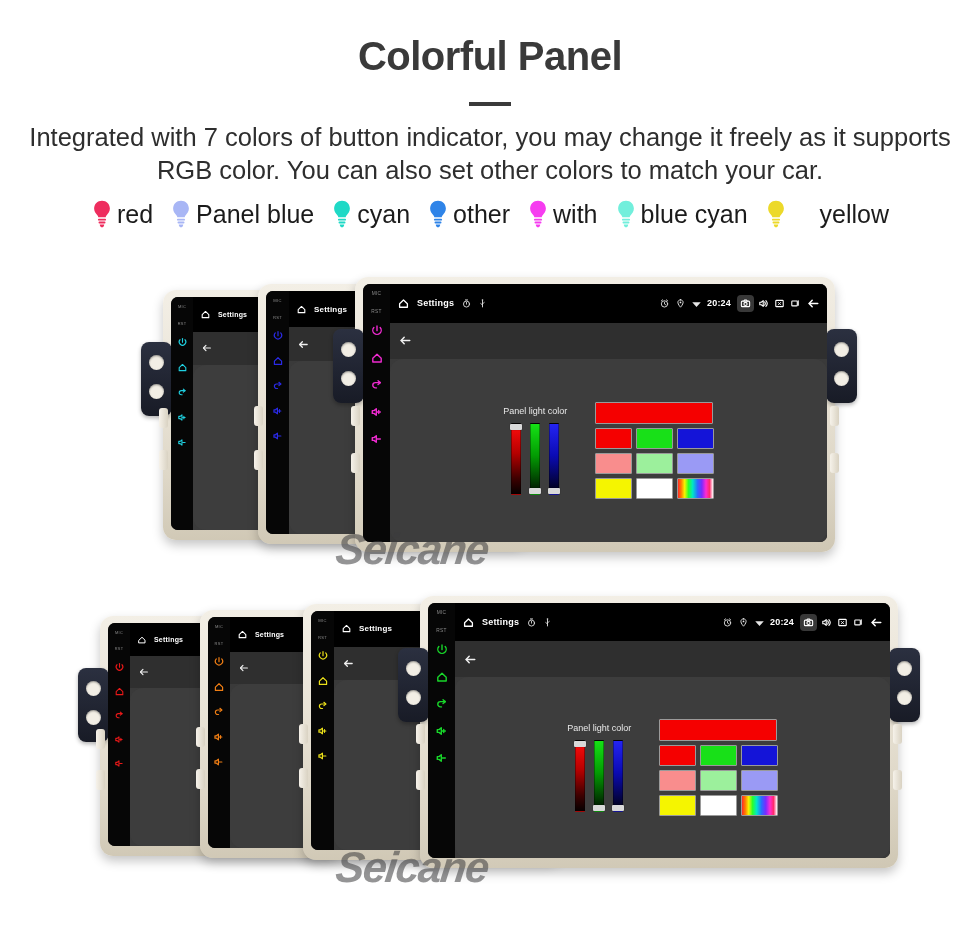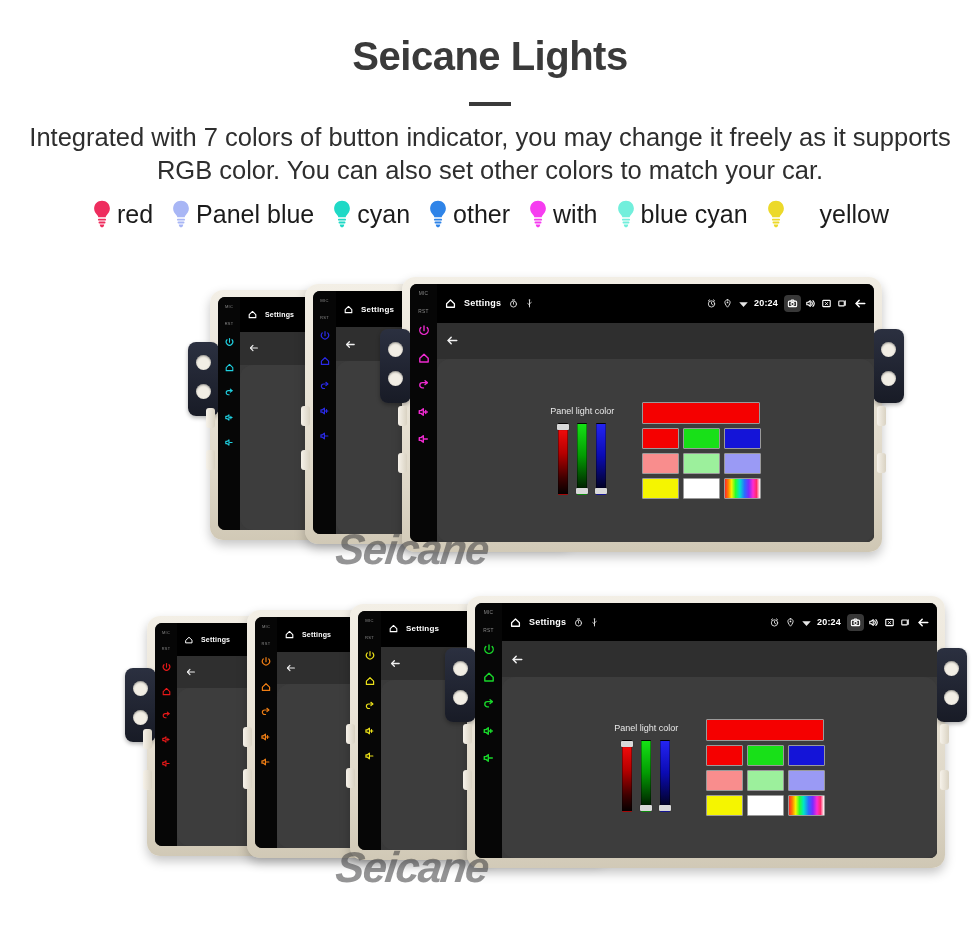--- a/index.html
+++ b/index.html
@@ -59,21 +59,20 @@
     font-size: 25px;
     color: #1b1b1b;
     white-space: nowrap;
     font-weight: 400;
   }
 
   
   .device-group {
     position: absolute;
     width: 881px;
-    margin-left: 47px;
   }
   #group-top { top: 272px; height: 300px; }
   #group-bottom { top: 588px; height: 305px; }
 
   .unit {
     position: absolute;
     border-radius: 13px;
     background: linear-gradient(178deg,#f3efe6 0%,#e9e3d6 42%,#ded7c7 72%,#cfc7b4 100%);
     box-shadow: 0 5px 11px rgba(0,0,0,0.23);
     padding: 7px 8px 10px 8px;
@@ -277,21 +276,21 @@
     z-index: 30;
     pointer-events: none;
     transform: skewX(-7deg);
   }
   #wm-top { left: 336px; top: 525px; }
   #wm-bottom { left: 336px; top: 843px; }
 </style>
 </head>
 <body>
 
-<div class="page-title">Seicane Lights</div>
+<div class="page-title">Colorful Panel</div>
 <div class="title-divider"></div>
 <div class="subtitle">Integrated with 7 colors of button indicator, you may change it freely as it supports RGB color. You can also set other colors to match your car.</div>
 
 <div class="legend" id="legend-root">
     <div class="legend-item">
       <span class="bulb"><svg viewBox="0 0 24 32" width="22" height="30">
     <path d="M12 1.5c-5 0-8.6 3.7-8.6 8.4 0 3.2 1.8 5.2 3.1 6.8.9 1.1 1.4 1.8 1.5 2.9h8c.1-1.1.6-1.8 1.5-2.9 1.3-1.6 3.1-3.6 3.1-6.8 0-4.7-3.6-8.4-8.6-8.4z" fill="#ee2d5e"></path>
     <rect x="7.6" y="21.1" width="8.8" height="2.1" rx="1" fill="#ee2d5e"></rect>
     <rect x="8.2" y="24.2" width="7.6" height="2.1" rx="1" fill="#ee2d5e"></rect>
     <path d="M9.6 27.4h4.8c0 1.8-1.1 3.1-2.4 3.1s-2.4-1.3-2.4-3.1z" fill="#ee2d5e"></path>

